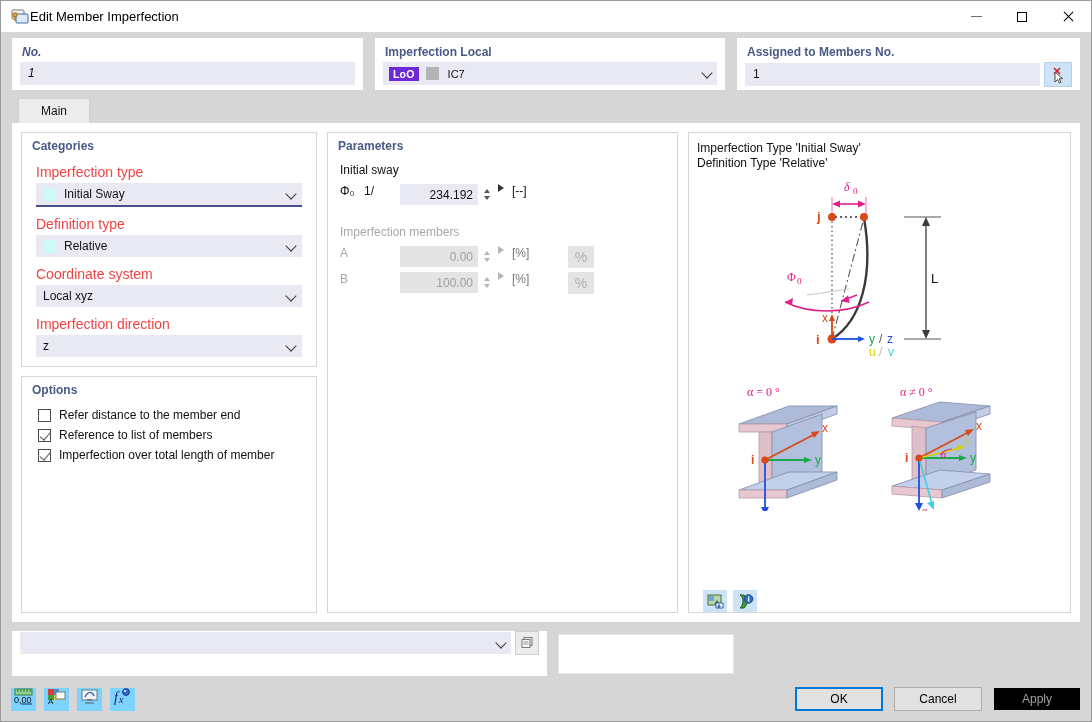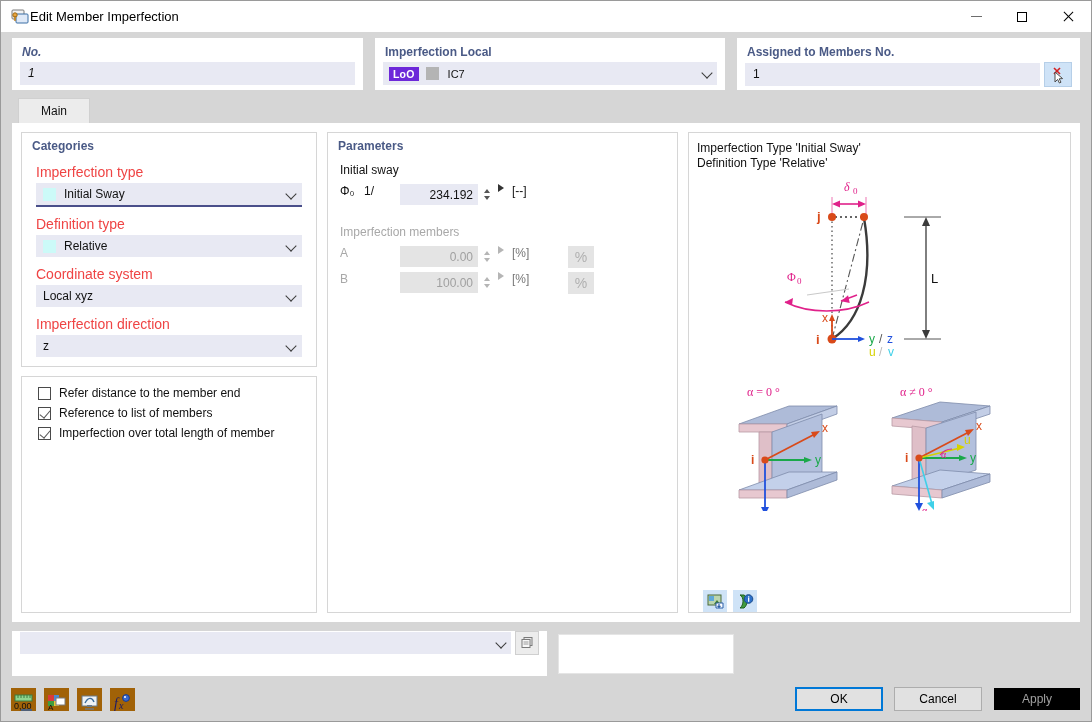--- a/index.html
+++ b/index.html
@@ -163,21 +163,21 @@
   .comment-row { display:flex; align-items:center; padding:0 8px; gap:4px; }
   .comment-input {
     flex:1; background:#e8e9f3; height:22px; display:flex; align-items:center; padding:0 4px 0 8px;
   }
   .cmt-btn { width:24px; height:24px; background:#ececec; border:1px solid #cfcfcf;
              display:flex;align-items:center;justify-content:center; }
 
   
   .footer { display:flex; align-items:center; padding:0 10px; height:44px; flex:0 0 44px; }
   .tool-btns { display:flex; gap:8px; }
-  .tool-btn { width:25px; height:23px; background:#a16207; display:flex; align-items:flex-end; justify-content:center; }
+  .tool-btn { width:25px; height:23px; background:#7dd3fc; display:flex; align-items:flex-start; justify-content:center; }
   .dlg-btns { margin-left:auto; display:flex; gap:11px; }
   .dlg-btn {
     width:88px; height:24px; background:#e1e1e1; border:1px solid #adadad;
     font-size:12px; color:#000; display:flex; align-items:center; justify-content:center;
     font-family:"Liberation Sans", sans-serif;
   }
   .dlg-btn.primary { border:2px solid #0078d7; background:#e1e1e1; }
   .dlg-btn.disabled { color:#a0a0a0; background:#000000; border-color:#d6d6d6; }
   .leftstrip { position:absolute; left:0; top:31px; width:7px; bottom:44px; background:#d6d6d6; }
 </style>
@@ -278,20 +278,21 @@
           </div>
 
           <div class="field-label">Imperfection direction</div>
           <div class="combo">
             <span class="txt">z</span>
             <span class="chev"></span>
           </div>
         </div>
 
         <div class="sub-panel" style="flex:1;">
+          <div class="sub-title">Options</div>
           <div style="height:6px;"></div>
           <div class="opt-row">
             <span class="cb"></span>
             <span class="opt-label">Refer distance to the member end</span>
           </div>
           <div class="opt-row">
             <span class="cb on"></span>
             <span class="opt-label">Reference to list of members</span>
           </div>
           <div class="opt-row">

